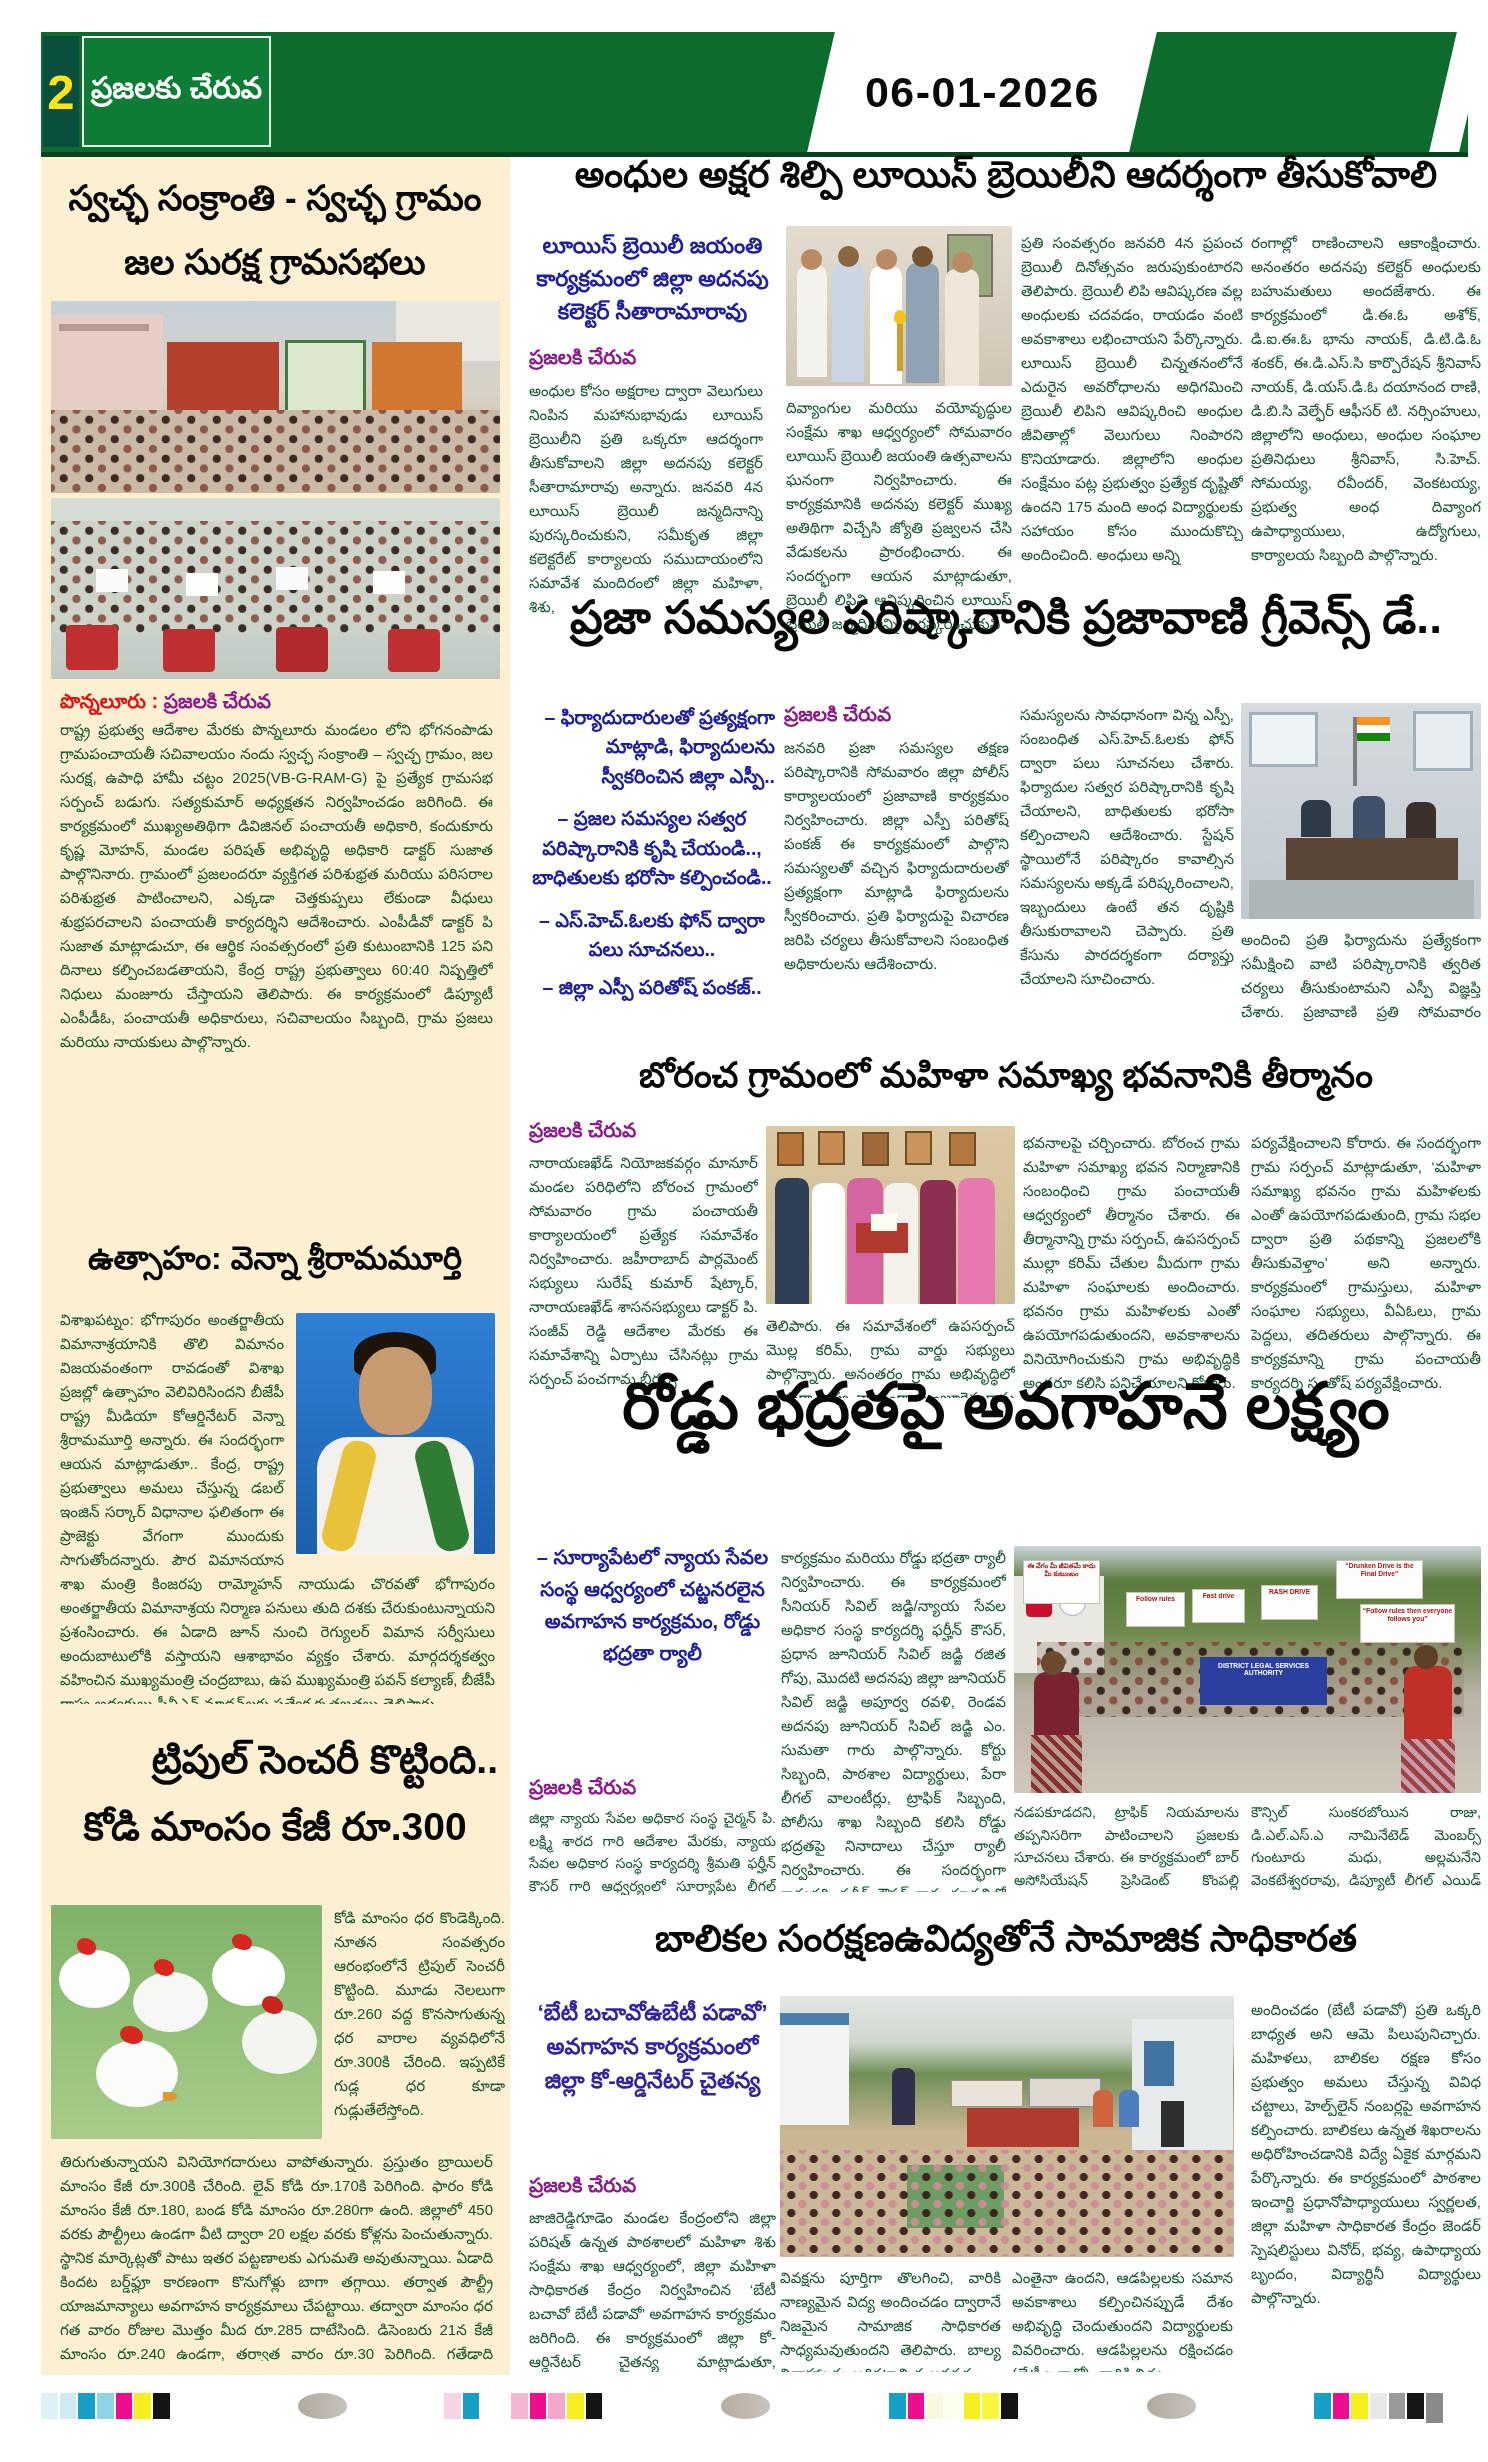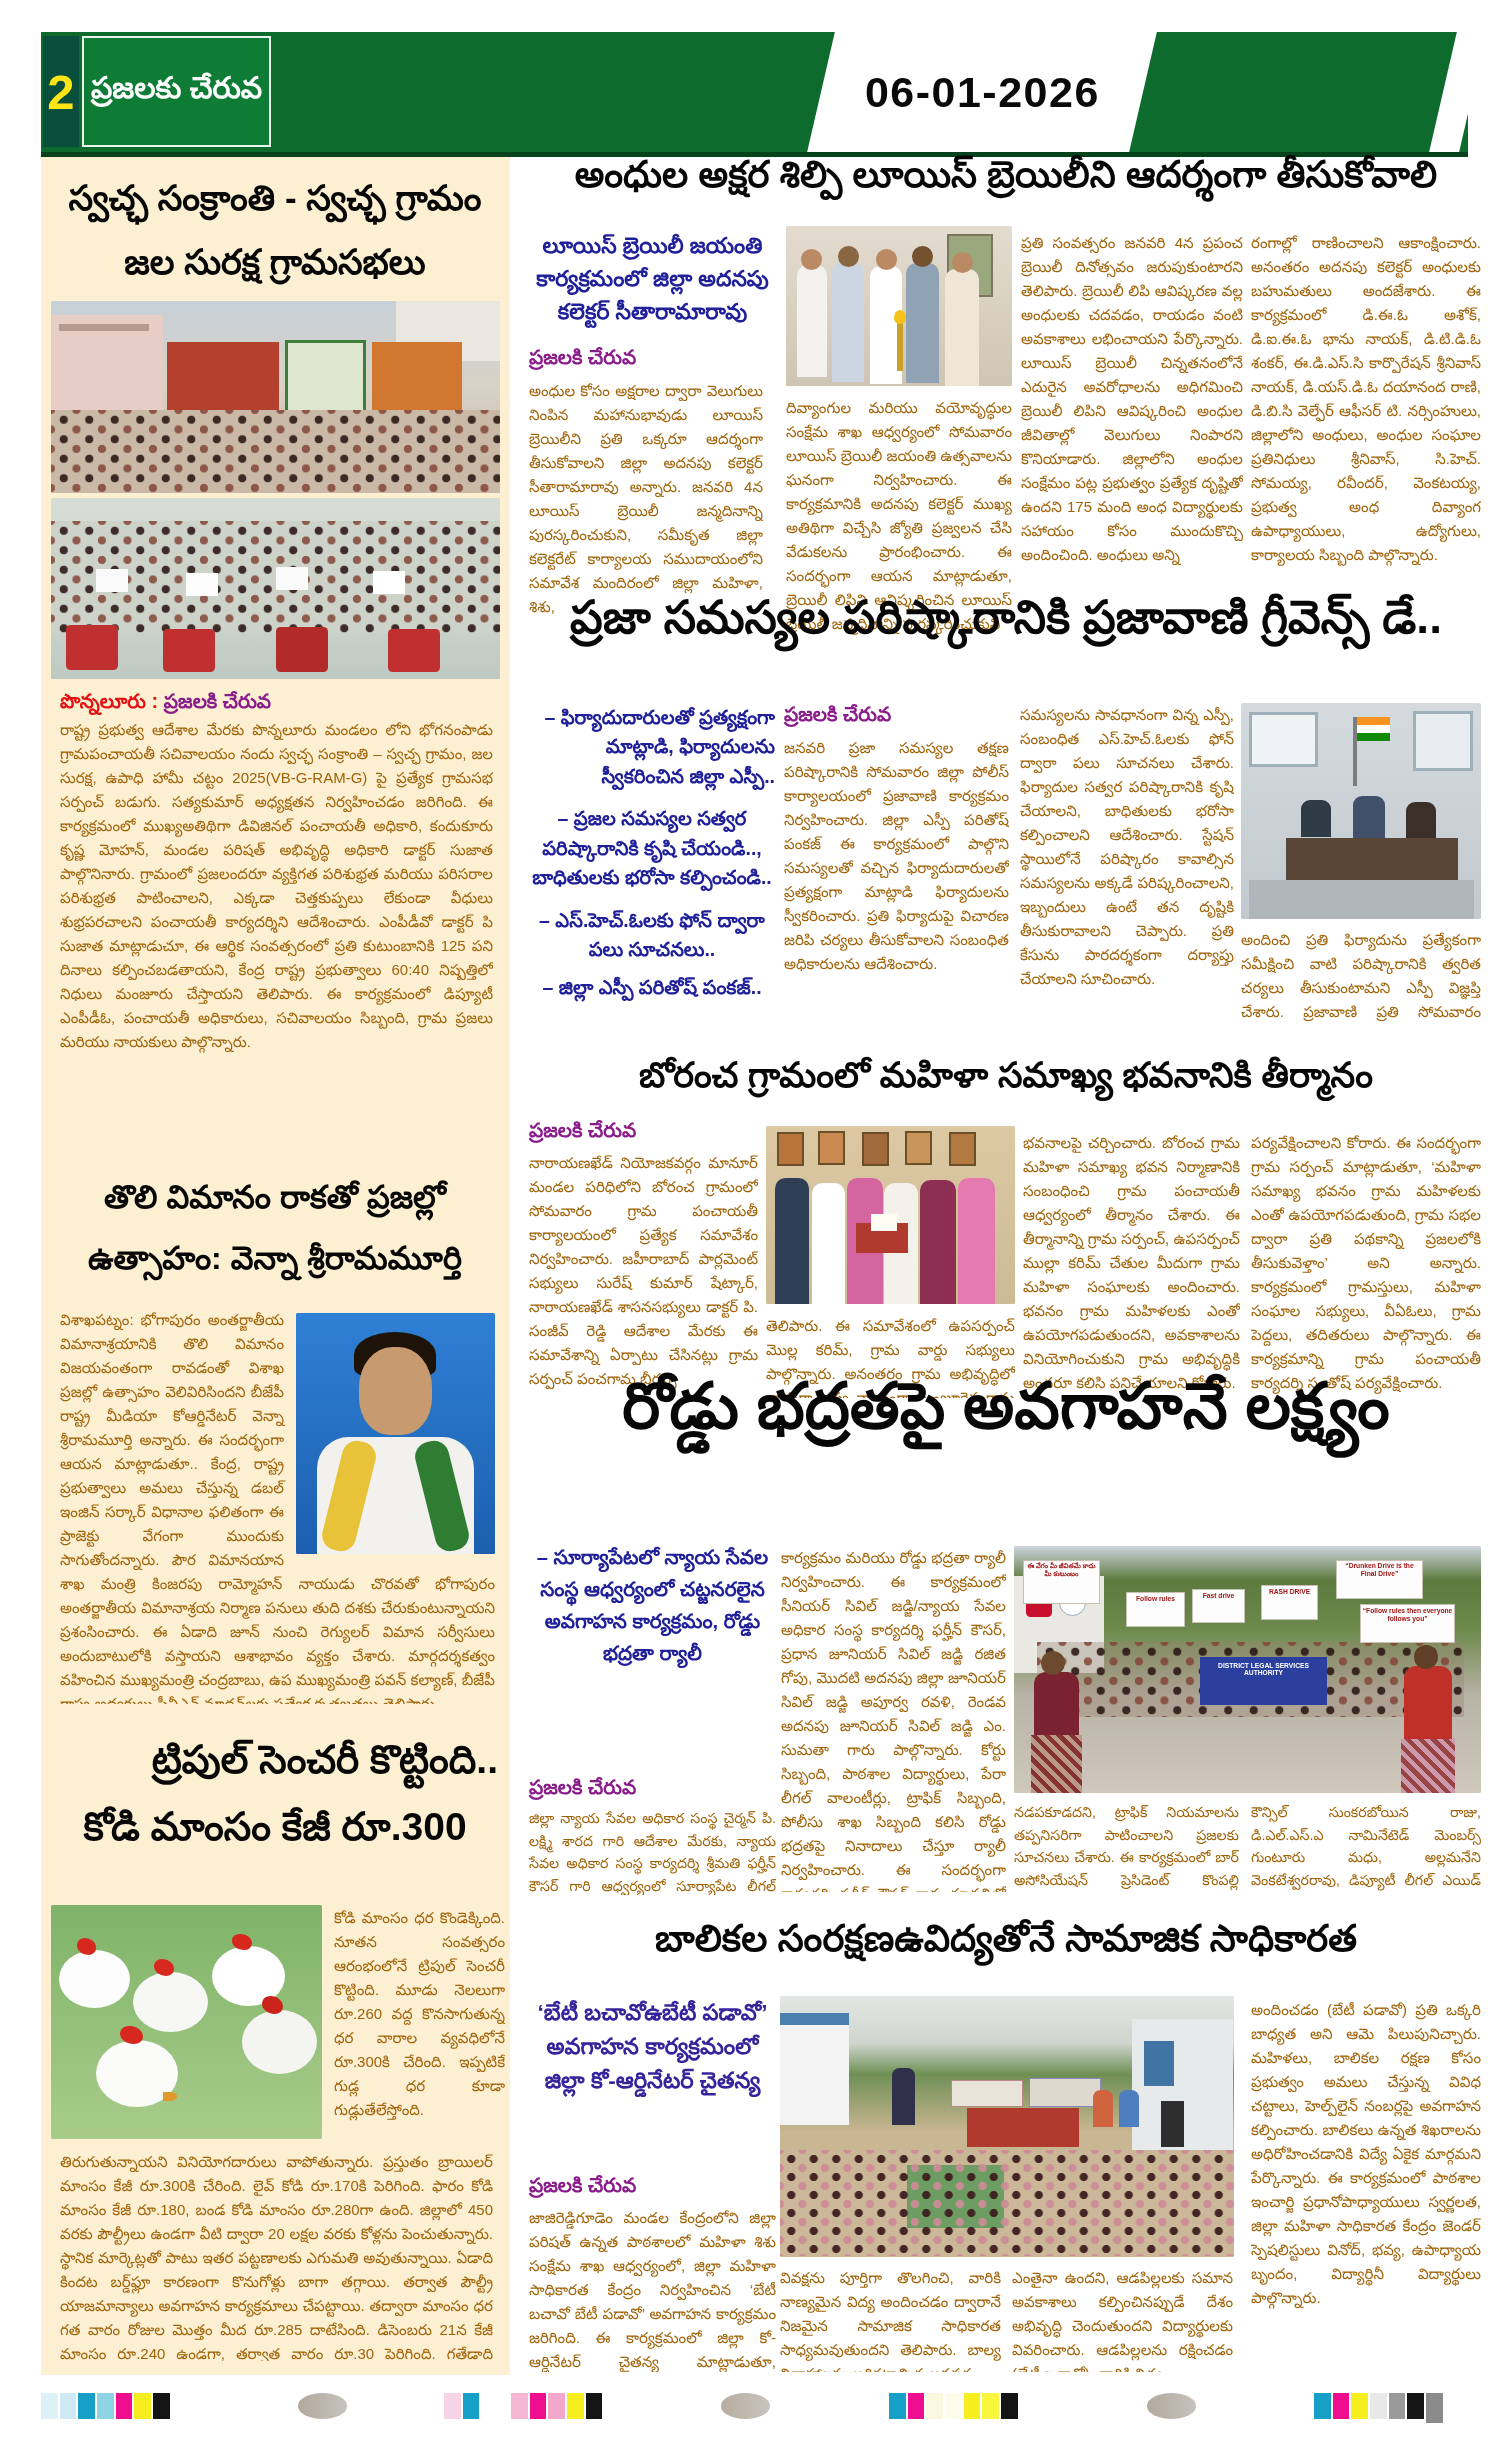--- a/index.html
+++ b/index.html
@@ -1,20 +1,20 @@
 <!DOCTYPE html>
 <html style="font-size:12px"><head>
 <meta charset="utf-8">
 <style>
   html,body{margin:0;padding:0;background:#ffffff;}
   #page{position:relative;width:1488px;height:2462px;background:#ffffff;overflow:hidden;
         font-family:"Liberation Sans","DejaVu Sans",sans-serif;}
   .abs{position:absolute;}
   .headline{font-weight:900;color:#070707;text-align:center;line-height:1.35;}
-  .bodytxt{font-size:15px;line-height:1.6;text-align:justify;color:#a16207;overflow:hidden;}
+  .bodytxt{font-size:15px;line-height:1.6;text-align:justify;color:#14532d;overflow:hidden;}
   .subhead{color:#20209a;font-weight:bold;text-align:center;line-height:1.5;}
   .dateline{font-weight:bold;font-size:20px;}
   .brand{color:#8a1b8a;}
   .loc{color:#e11212;}
   .ph{position:absolute;overflow:hidden;border-radius:1.5px;}
   .b{position:absolute;}
   .dots{background-image:
         radial-gradient(circle,rgba(45,25,22,.9) 3.7px,transparent 4.5px),
         radial-gradient(circle,rgba(130,70,55,.85) 3.7px,transparent 4.5px);
         background-size:25.5px 19.5px,25.5px 19.5px;background-position:0 0,12.7px 9.7px;}
@@ -70,21 +70,20 @@
     <div class="b" style="left:225px;top:69px;width:31.5px;height:22.5px;background:#fafafa;"></div>
     <div class="b" style="left:322px;top:73px;width:31.5px;height:22.5px;background:#ffffff;"></div>
   </div>
 
   <div class="abs dateline" style="left:60px;top:690px;width:420px;">
     <span class="loc">పొన్నలూరు :</span>
     <span class="brand">ప్రజలకి చేరువ</span>
   </div>
   <div class="abs bodytxt" style="left:60px;top:718px;width:433px;height:439px;">రాష్ట్ర ప్రభుత్వ ఆదేశాల మేరకు పొన్నలూరు మండలం లోని భోగనంపాడు గ్రామపంచాయతీ సచివాలయం నందు స్వచ్ఛ సంక్రాంతి – స్వచ్ఛ గ్రామం, జల సురక్ష, ఉపాధి హామీ చట్టం 2025(VB-G-RAM-G) పై ప్రత్యేక గ్రామసభ సర్పంచ్ బడుగు. సత్యకుమార్ అధ్యక్షతన నిర్వహించడం జరిగింది. ఈ కార్యక్రమంలో ముఖ్యఅతిథిగా డివిజినల్ పంచాయతీ అధికారి, కందుకూరు కృష్ణ మోహన్, మండల పరిషత్ అభివృద్ధి అధికారి డాక్టర్ సుజాత పాల్గొనినారు. గ్రామంలో ప్రజలందరూ వ్యక్తిగత పరిశుభ్రత మరియు పరిసరాల పరిశుభ్రత పాటించాలని, ఎక్కడా చెత్తకుప్పలు లేకుండా వీధులు శుభ్రపరచాలని పంచాయతీ కార్యదర్శిని ఆదేశించారు. ఎంపీడీవో డాక్టర్ పి సుజాత మాట్లాడుచూ, ఈ ఆర్థిక సంవత్సరంలో ప్రతి కుటుంబానికి 125 పని దినాలు కల్పించబడతాయని, కేంద్ర రాష్ట్ర ప్రభుత్వాలు 60:40 నిష్పత్తిలో నిధులు మంజూరు చేస్తాయని తెలిపారు. ఈ కార్యక్రమంలో డిప్యూటీ ఎంపీడీఓ, పంచాయతీ అధికారులు, సచివాలయం సిబ్బంది, గ్రామ ప్రజలు మరియు నాయకులు పాల్గొన్నారు.</div>
 
-  <div class="abs headline" style="left:52px;top:1176px;width:446px;font-size:32px;">తొలి విమానం రాకతో ప్రజల్లో</div>
   <div class="abs headline" style="left:52px;top:1237px;width:446px;font-size:32px;">ఉత్సాహం: వెన్నా శ్రీరామమూర్తి</div>
   <div class="abs bodytxt" style="left:60px;top:1308px;width:435px;height:396px;">
     <div class="ph" style="position:relative;float:right;width:199px;height:241px;margin:4.5px 0 6px 12px;background:linear-gradient(#2f80d6,#1c5fae);">
       <div class="b" style="left:58px;top:19.5px;width:82px;height:45px;background:#1d1308;border-radius:50% 50% 20% 20%;"></div>
       <div class="b" style="left:63px;top:34px;width:73px;height:88px;background:#c79a6f;border-radius:46% 46% 42% 42%;"></div>
       <div class="b" style="left:21px;top:124px;width:157px;height:117px;background:#f2f1ee;border-radius:31.5px 31.5px 0 0;"></div>
       <div class="b" style="left:36px;top:127px;width:34px;height:112px;background:#e8c33a;border-radius:15px;transform:rotate(14deg);"></div>
       <div class="b" style="left:129px;top:127px;width:34px;height:112px;background:#2e7d32;border-radius:15px;transform:rotate(-14deg);"></div>
     </div>
     <span>విశాఖపట్నం: భోగాపురం అంతర్జాతీయ విమానాశ్రయానికి తొలి విమానం విజయవంతంగా రావడంతో విశాఖ ప్రజల్లో ఉత్సాహం వెలివిరిసిందని బీజేపీ రాష్ట్ర మీడియా కో‌ఆర్డినేటర్ వెన్నా శ్రీరామమూర్తి అన్నారు. ఈ సందర్భంగా ఆయన మాట్లాడుతూ.. కేంద్ర, రాష్ట్ర ప్రభుత్వాలు అమలు చేస్తున్న డబల్ ఇంజిన్ సర్కార్ విధానాల ఫలితంగా ఈ ప్రాజెక్టు వేగంగా ముందుకు సాగుతోందన్నారు. పౌర విమానయాన శాఖ మంత్రి కింజరపు రామ్మోహన్ నాయుడు చొరవతో భోగాపురం అంతర్జాతీయ విమానాశ్రయ నిర్మాణ పనులు తుది దశకు చేరుకుంటున్నాయని ప్రశంసించారు. ఈ ఏడాది జూన్ నుంచి రెగ్యులర్ విమాన సర్వీసులు అందుబాటులోకి వస్తాయని ఆశాభావం వ్యక్తం చేశారు. మార్గదర్శకత్వం వహించిన ముఖ్యమంత్రి చంద్రబాబు, ఉప ముఖ్యమంత్రి పవన్ కల్యాణ్, బీజేపీ రాష్ట్ర అధ్యక్షులు పీవీఎన్ మాధవ్‌లకు ప్రత్యేక కృతజ్ఞతలు తెలిపారు.</span>

